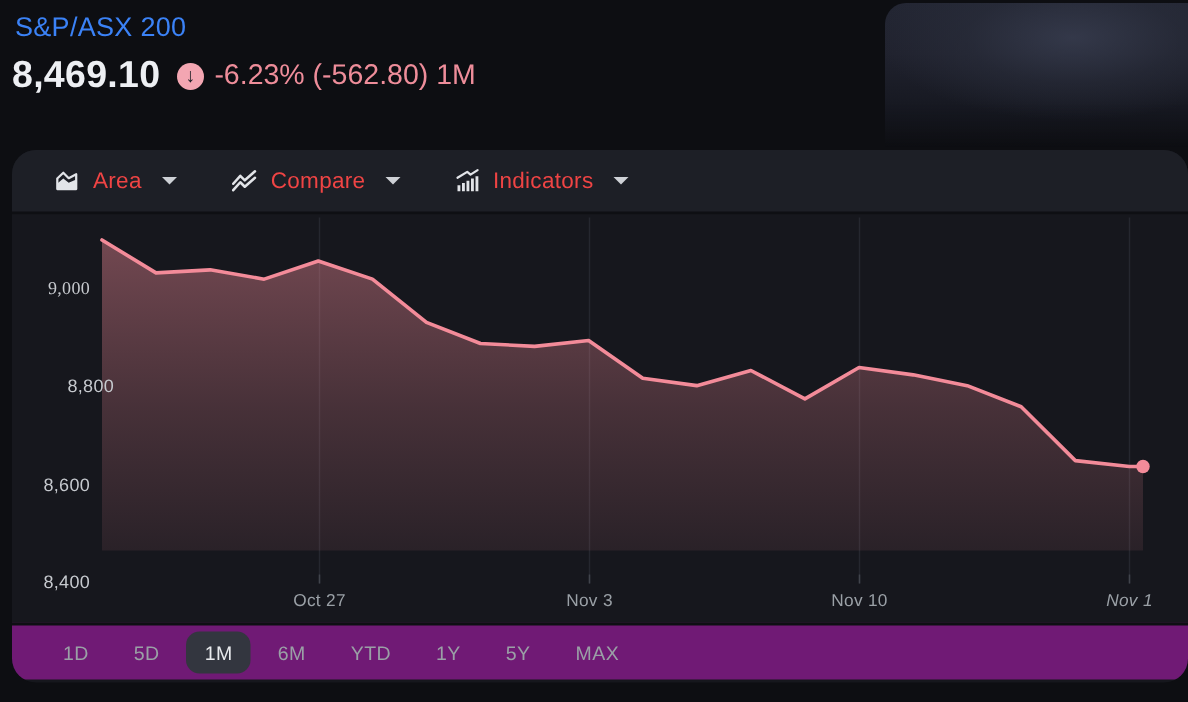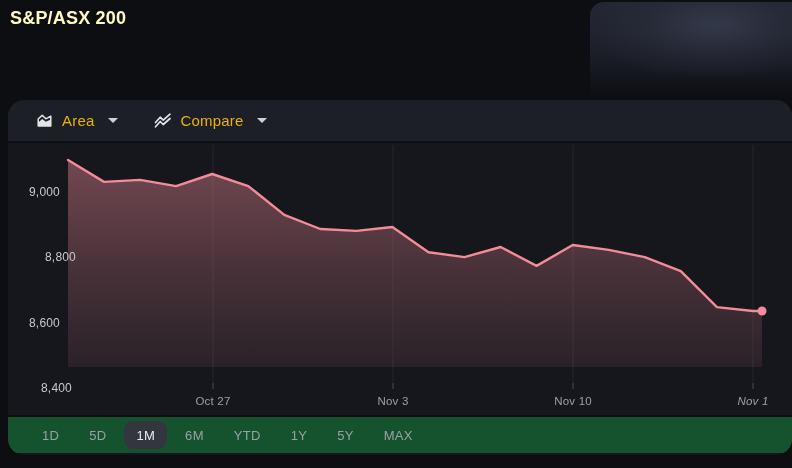--- a/index.html
+++ b/index.html
@@ -6,21 +6,21 @@
   html,body { width:792px; height:468px; overflow:hidden; }
   body {
     background:#0d0e12;
     font-family:"Liberation Sans","DejaVu Sans",sans-serif;
     position:relative;
     -webkit-font-smoothing:antialiased;
   }
 
   
   .header { position:absolute; left:10px; top:8px; z-index:2; }
-  .sym-title { font-size:18px; color:#fef9c3; font-weight:700; letter-spacing:.2px; }
+  .sym-title { font-size:18px; color:#3b82f6; font-weight:400; letter-spacing:.2px; }
   .price-row { display:flex; align-items:center; margin-top:7px; margin-left:-2px; }
   .price { font-size:25px; font-weight:700; color:#edeff3; letter-spacing:.2px; }
   .down-badge {
     width:18px; height:18px; border-radius:50%; background:#f3a6b2;
     display:flex; align-items:center; justify-content:center;
     margin-left:11px; margin-right:7px;
   }
   .down-badge .arrow { color:#1a1c22; font-size:13px; font-weight:700; line-height:1; transform:translateY(-0.5px); }
   .change-row { font-size:19px; font-weight:500; color:#ee8d9a; white-space:pre; }
   .timestamp { margin-top:6px; font-size:12.5px; color:#82868d; letter-spacing:.1px; }
@@ -38,57 +38,64 @@
   .card {
     position:absolute; left:8px; top:100px; right:0; height:355px;
     background:#16171d; border-radius:16px; overflow:hidden; z-index:2;
   }
   .toolbar {
     height:43px; background:#1d1f26; border-bottom:2px solid #0e0f13;
     display:flex; align-items:center; padding-left:10px;
   }
   .tb-item { display:flex; align-items:center; padding:0 18px; height:100%; cursor:pointer; }
   .tb-item .tb-icon { display:flex; margin-right:9px; }
-  .tb-item .tb-label { font-size:15px; color:#eab308; font-weight:500; letter-spacing:.2px; }
+  .tb-item .tb-label { font-size:15px; color:#ef4444; font-weight:500; letter-spacing:.2px; }
   .chev {
     width:0; height:0; margin-left:13px;
     border-left:5px solid transparent; border-right:5px solid transparent;
     border-top:5.5px solid #ced1d6;
   }
 
   
   .chart { position:relative; height:272px; background:#16171d; }
   .chart svg { position:absolute; left:0; top:0; }
   .ylab {
     position:absolute; width:52px; text-align:right; font-size:12px;
     color:#c6c9ce; letter-spacing:.2px; z-index:2;
   }
   .xlab {
     position:absolute; font-size:11.5px; color:#9aa0a6; letter-spacing:.2px;
     transform:translateX(-50%); white-space:nowrap; z-index:2;
   }
 
   
   .rangebar {
-    height:38px; background:#14532d; border-top:2px solid #0e0f13;
+    height:38px; background:#701a75; border-top:2px solid #0e0f13;
     display:flex; align-items:center; padding-left:22px;
   }
   .rbtn {
     height:28px; padding:0 12px; border:none; background:transparent;
     color:#9aa0a6; font-size:13px; font-family:inherit; border-radius:9px;
     display:flex; align-items:center; justify-content:center; cursor:pointer;
     margin-right:6px; letter-spacing:.3px;
   }
   .rbtn.selected { background:#33363f; color:#e8eaed; font-weight:500; }
 </style>
 </head>
 <body>
 
 <div class="header">
   <div class="sym-title">S&amp;P/ASX 200</div>
+  <div class="price-row">
+    <span class="price">8,469.10</span>
+    <span class="down-badge">
+      <span class="arrow">↓</span>
+    </span>
+    <span class="change-row"><span>-6.23%</span> <span>(-562.80)</span> <span>1M</span></span>
+  </div>
 </div>
 
 <div class="blob"></div>
 
 <div class="card">
 
   <div class="toolbar">
       <div class="tb-item">
         <span class="tb-icon">
           <svg width="17" height="17" viewBox="0 0 17 17">
@@ -102,20 +109,36 @@
       <div class="tb-item">
         <span class="tb-icon">
           <svg width="18" height="17" viewBox="0 0 18 17">
             <path d="M1.5 10.5 L6.2 5.2 L9.2 8.2 L16 2.2" fill="none" stroke="#e2e4e8" stroke-width="1.7" stroke-linejoin="round" stroke-linecap="round"></path>
             <path d="M1.5 14.8 L6.2 9.5 L9.2 12.5 L16 6.5" fill="none" stroke="#e2e4e8" stroke-width="1.7" stroke-linejoin="round" stroke-linecap="round"></path>
           </svg>
         </span>
         <span class="tb-label">Compare</span>
         <span class="chev"></span>
       </div>
+      <div class="tb-item">
+        <span class="tb-icon">
+          <svg width="17" height="17" viewBox="0 0 17 17">
+            <g fill="#e2e4e8">
+              <rect x="2" y="11.5" width="1.9" height="4"></rect>
+              <rect x="5" y="10" width="1.9" height="5.5"></rect>
+              <rect x="8" y="8.5" width="1.9" height="7"></rect>
+              <rect x="11" y="7" width="1.9" height="8.5"></rect>
+              <rect x="14" y="5.5" width="1.9" height="10"></rect>
+            </g>
+            <path d="M2 6.5 L8.5 2.6 L10.7 4.4 L15.4 1.4" fill="none" stroke="#e2e4e8" stroke-width="1.5" stroke-linejoin="round" stroke-linecap="round"></path>
+          </svg>
+        </span>
+        <span class="tb-label">Indicators</span>
+        <span class="chev"></span>
+      </div>
     </div>
 
   <div class="chart">
     <svg id="plot" width="784" height="272" viewBox="0 0 784 272">
         <defs>
           <linearGradient id="fillgrad" x1="0" y1="17" x2="0" y2="224" gradientUnits="userSpaceOnUse">
             <stop offset="0" stop-color="#f28b98" stop-opacity="0.42"></stop>
             <stop offset="0.55" stop-color="#f28b98" stop-opacity="0.22"></stop>
             <stop offset="1" stop-color="#f28b98" stop-opacity="0.09"></stop>
           </linearGradient>
@@ -126,24 +149,24 @@
         <line x1="385" y1="240" x2="385" y2="246" stroke="#41444c" stroke-width="1"></line>
         <line x1="565" y1="2" x2="565" y2="246" stroke="#25272f" stroke-width="1"></line>
         <line x1="565" y1="240" x2="565" y2="246" stroke="#41444c" stroke-width="1"></line>
         <line x1="745" y1="2" x2="745" y2="246" stroke="#25272f" stroke-width="1"></line>
         <line x1="745" y1="240" x2="745" y2="246" stroke="#41444c" stroke-width="1"></line>
         <path d="M60.0,17.0 L96.0,38.9 L132.1,36.9 L168.1,43.1 L204.2,31.0 L240.3,43.1 L276.3,71.9 L312.3,86.0 L348.4,87.9 L384.4,84.0 L420.5,109.2 L456.5,114.1 L492.6,104.0 L528.6,122.9 L564.7,102.0 L600.8,106.9 L636.8,114.1 L672.8,128.2 L708.9,164.1 L744.9,168.0 L754.0,168.0 L754,224 L60,224 Z" fill="url(#fillgrad)"></path>
         <path d="M60.0,17.0 L96.0,38.9 L132.1,36.9 L168.1,43.1 L204.2,31.0 L240.3,43.1 L276.3,71.9 L312.3,86.0 L348.4,87.9 L384.4,84.0 L420.5,109.2 L456.5,114.1 L492.6,104.0 L528.6,122.9 L564.7,102.0 L600.8,106.9 L636.8,114.1 L672.8,128.2 L708.9,164.1 L744.9,168.0 L754.0,168.0" fill="none" stroke="#f38b99" stroke-width="2.4" stroke-linejoin="round" stroke-linecap="round"></path>
         <circle cx="754" cy="168.0" r="4.5" fill="#f38b99"></circle>
       </svg>
     <div id="ylabs">
-        <div class="ylab" style="top: 42px; left: 0px;">9,000</div>
+        <div class="ylab" style="top: 42px; left: 0px; font-family: Liberation Serif, serif;">9,000</div>
         <div class="ylab" style="top: 107.4px; left: 16px;">8,800</div>
         <div class="ylab" style="top: 172.8px; left: 0px;">8,600</div>
-        <div class="ylab" style="top: 238.2px; left: 12px;">8,400</div>
+        <div class="ylab" style="top: 238.2px; left: 0px;">8,400</div>
       </div>
     <div id="xlabs">
         <div class="xlab" style="left: 205px; top: 252px;">Oct 27</div>
         <div class="xlab" style="left: 385px; top: 252px;">Nov 3</div>
         <div class="xlab" style="left: 565px; top: 252px;">Nov 10</div>
         <div class="xlab" style="left: 745px; top: 252px; font-style: italic;">Nov 1</div>
       </div>
   </div>
 
   <div class="rangebar">

